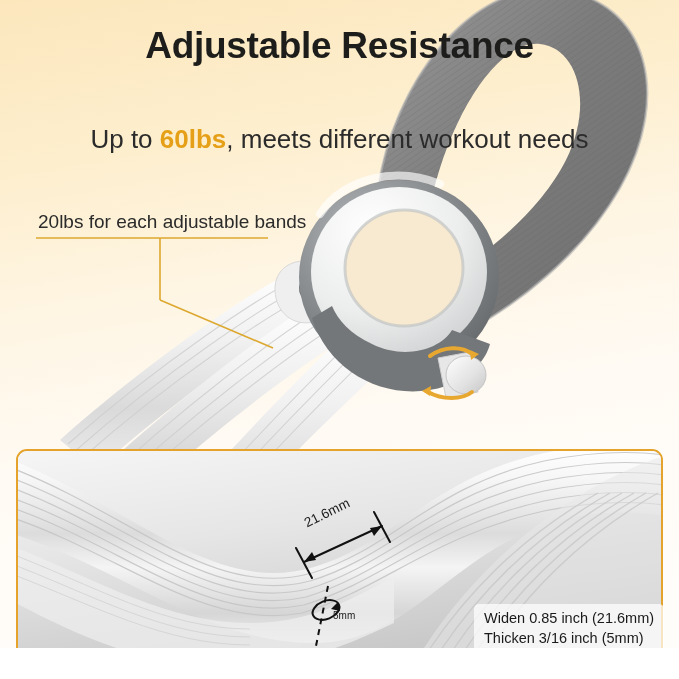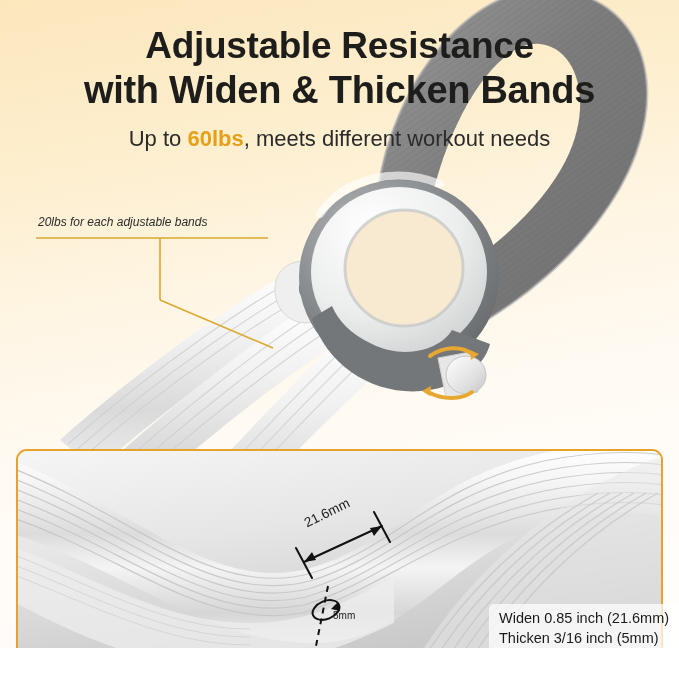--- a/index.html
+++ b/index.html
@@ -40,44 +40,43 @@
     line-height: 44px;
     letter-spacing: -0.3px;
     white-space: nowrap;
   }
   .h-line.l2 { font-size: 38px; }
   .subtitle {
     position: absolute;
     left: 0; top: 124px;
     width: 679px;
     text-align: center;
-    font-size: 22px;
+    font-size: 26px;
     line-height: 30px;
     color: #2b2b2b;
     z-index: 6;
     white-space: nowrap;
   }
   .accent {
     color: #e5a017;
     font-weight: bold;
   }
 
   
   .callout {
     position: absolute;
     left: 36px; top: 212px;
     z-index: 7;
   }
   .callout-text {
-    font-size: 12px;
+    font-size: 19px;
     line-height: 20px;
     color: #2b2b2b;
     white-space: nowrap;
     padding-left: 2px;
-    font-style: italic;
   }
   #callout-leader {
     position: absolute;
     left: 30px; top: 230px;
     width: 260px; height: 130px;
     z-index: 7;
     pointer-events: none;
   }
 
   
@@ -120,21 +119,21 @@
     position: absolute;
     left: 270px; top: 490px;
     width: 180px; height: 160px;
     z-index: 7;
     pointer-events: none;
   }
 
   
   .spec-box {
     position: absolute;
-    left: 489px; top: 604px;
+    left: 474px; top: 604px;
     z-index: 9;
     padding: 4px 10px 6px 10px;
     border-radius: 5px;
     background: rgba(255,255,255,0.72);
   }
   .spec-line {
     font-size: 14.5px;
     line-height: 20px;
     color: #1a1a1a;
     white-space: nowrap;
@@ -233,21 +232,20 @@
           <path d="M428 392 C 442 400, 462 400, 472 392"></path>
         </g>
         <path d="M470 350 l 9 4 l -8 6 z" fill="#e8a830"></path>
         <path d="M430 396 l -8 -5 l 9 -5 z" fill="#e8a830"></path>
       </g>
     </g>
   </svg>
 
   <div class="heading-block">
     <span class="h-line l1">Adjustable Resistance</span>
-    <span class="h-line l2">with Widen &amp; Thicken Bands</span>
   </div>
 
   <div class="subtitle">
     <span>Up to </span><span class="accent">60lbs</span><span>, meets different workout needs</span>
   </div>
 
   <div class="callout">
     <div class="callout-text">20lbs for each adjustable bands</div>
   </div>
   <svg id="callout-leader" viewBox="0 0 260 130">

